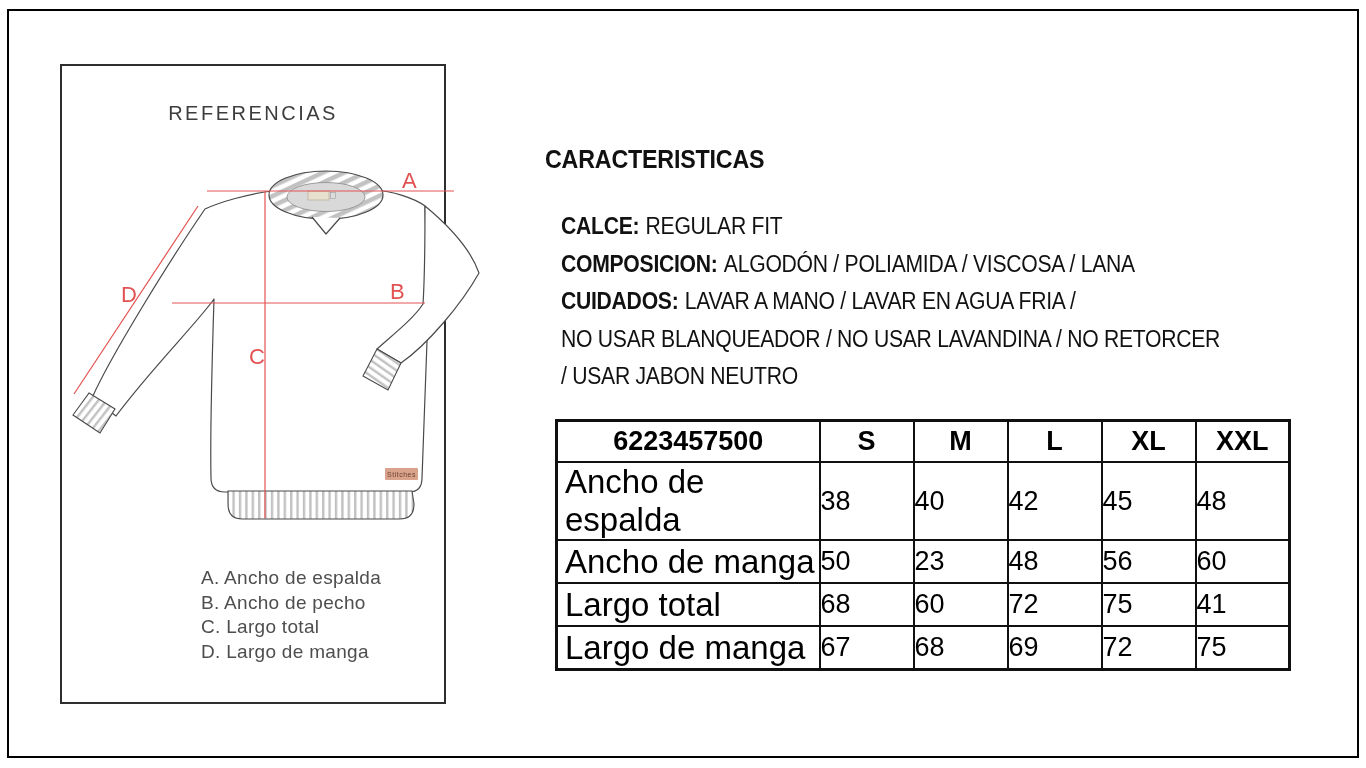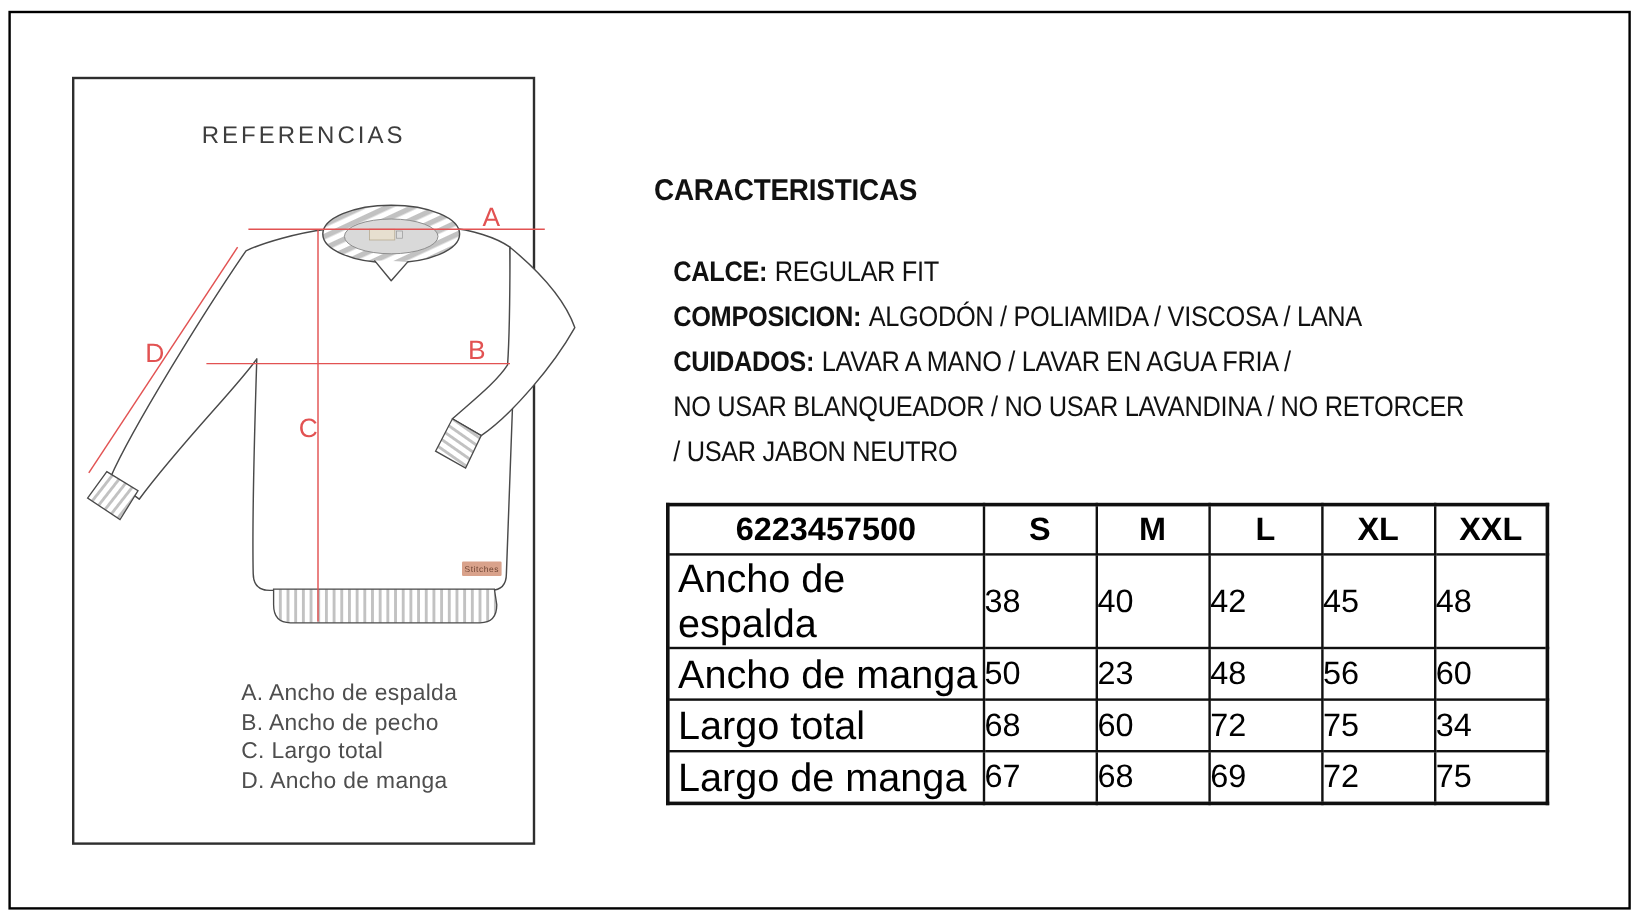--- a/index.html
+++ b/index.html
@@ -133,21 +133,21 @@
       <text x="119" y="300" font-size="22" fill="#e25252">D</text>
 
       <rect x="383" y="466" width="33" height="12" rx="1" fill="#d9a28b"></rect>
       <text x="399.5" y="475" font-size="7" fill="#6e4433" text-anchor="middle" letter-spacing="0.5">Stitches</text>
     </svg>
 
     <div class="abs legend">
       <div>A. Ancho de espalda</div>
       <div>B. Ancho de pecho</div>
       <div>C. Largo total</div>
-      <div>D. Ancho de manga</div>
+      <div>D. Largo de manga</div>
     </div>
   </div>
 
   <div class="abs details-heading" style="left:536px;top:134px;">CARACTERISTICAS</div>
 
   <div class="abs detail-lines" style="left:552px;top:202px;">
     <div class="detail-line">
       <span class="detail-label">CALCE:</span><span>REGULAR FIT</span>
     </div>
     <div class="detail-line">
@@ -199,21 +199,21 @@
         <td>48</td>
         <td>56</td>
         <td>60</td>
       </tr>
       <tr>
         <td class="row-label">Largo total</td>
         <td>68</td>
         <td>60</td>
         <td>72</td>
         <td>75</td>
-        <td>34</td>
+        <td>41</td>
       </tr>
       <tr>
         <td class="row-label">Largo de manga</td>
         <td>67</td>
         <td>68</td>
         <td>69</td>
         <td>72</td>
         <td>75</td>
       </tr>
     </tbody>

